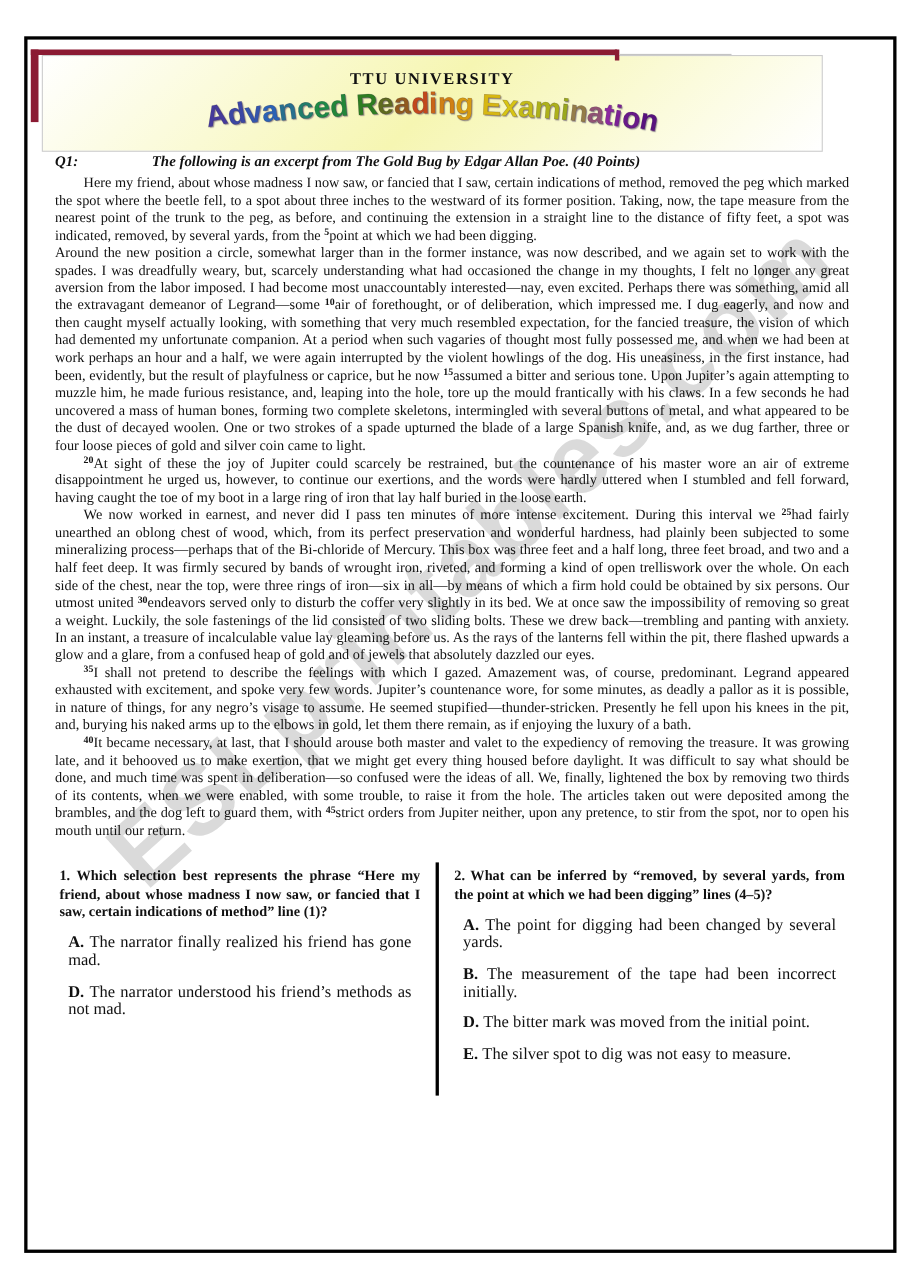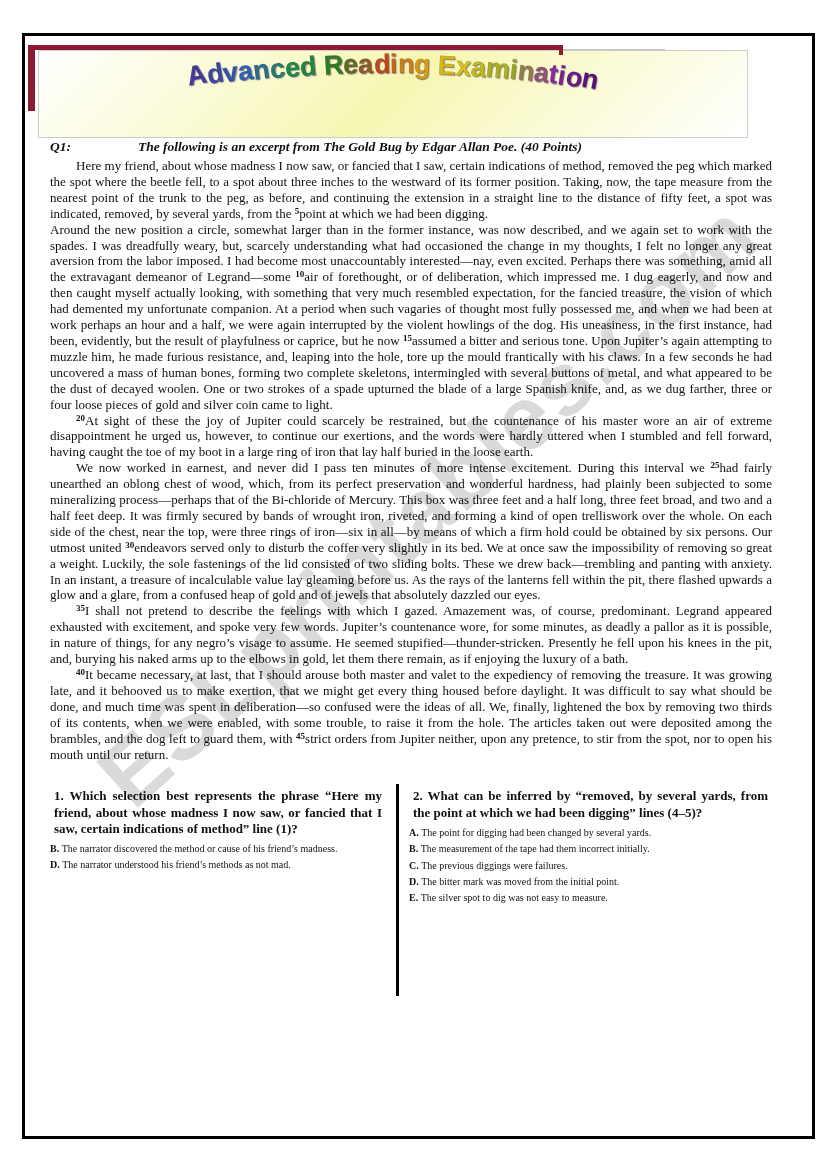--- a/index.html
+++ b/index.html
@@ -32,65 +32,65 @@
 
   .para{margin:0;text-align:justify;font-size:13px;line-height:15.9px;}
   .para.ind{text-indent:26px;}
   sup.ln{font-weight:bold;font-size:9px;line-height:0;vertical-align:baseline;position:relative;top:-4px;}
 
   .questions{display:flex;margin-top:22px;z-index:3;}
   .qcol{width:336px;}
   .qcol.right{flex:1;}
   .qdivider{width:3px;background:#000;height:212px;margin:0 10px;flex:none;}
   .stem{margin:4px;text-align:justify;font-weight:bold;font-size:13px;line-height:16.2px;}
-  .opt{margin:0;text-align:justify;font-size:10px;line-height:16.4px;}
+  .opt{margin:12px;text-align:justify;font-size:15px;line-height:16.4px;}
   .opt .letter{font-weight:bold;}
 </style>
 </head>
 <body>
 
 <div class="canvas">
 
   <div class="watermark" style="color: rgb(169, 169, 169);">ESLprintables.com</div>
 
   <div class="border-frame" style="border-color: rgb(0, 0, 0);"></div>
   <div class="accent-hbar" style="background: rgb(139, 26, 51);"></div>
   <div class="accent-tick" style="background: rgb(139, 26, 51);"></div>
   <div class="accent-thin"></div>
   <div class="accent-vbar" style="background: rgb(139, 26, 51);"></div>
 
   <div class="header-panel">
+    <div class="university">TTU UNIVERSITY</div>
     <div class="wordart"><span style="color: rgb(69, 58, 155); transform: translateY(0px) rotate(-11deg);">A</span><span style="color: rgb(60, 71, 163); transform: translateY(-1.4px) rotate(-10.2deg);">d</span><span style="color: rgb(52, 85, 172); transform: translateY(-2.7px) rotate(-9.4deg);">v</span><span style="color: rgb(43, 98, 180); transform: translateY(-4px) rotate(-8.6deg);">a</span><span style="color: rgb(39, 111, 143); transform: translateY(-5.2px) rotate(-7.7deg);">n</span><span style="color: rgb(34, 125, 107); transform: translateY(-6.4px) rotate(-6.9deg);">c</span><span style="color: rgb(30, 138, 70); transform: translateY(-7.5px) rotate(-6.1deg);">e</span><span style="color: rgb(35, 134, 58); transform: translateY(-8.4px) rotate(-5.3deg);">d</span><span style="color: rgb(41, 129, 46); transform: translateY(-9.2px) rotate(-4.5deg);">&nbsp;</span><span style="color: rgb(46, 125, 34); transform: translateY(-9.9px) rotate(-3.7deg);">R</span><span style="color: rgb(95, 107, 32); transform: translateY(-10.5px) rotate(-2.9deg);">e</span><span style="color: rgb(145, 90, 30); transform: translateY(-10.8px) rotate(-2deg);">a</span><span style="color: rgb(194, 72, 28); transform: translateY(-11px) rotate(-1.2deg);">d</span><span style="color: rgb(201, 100, 24); transform: translateY(-11.1px) rotate(-0.4deg);">i</span><span style="color: rgb(209, 128, 20); transform: translateY(-10.9px) rotate(0.4deg);">n</span><span style="color: rgb(216, 156, 16); transform: translateY(-10.6px) rotate(1.2deg);">g</span><span style="color: rgb(216, 169, 17); transform: translateY(-10.1px) rotate(2deg);">&nbsp;</span><span style="color: rgb(215, 183, 19); transform: translateY(-9.4px) rotate(2.9deg);">E</span><span style="color: rgb(215, 196, 20); transform: translateY(-8.6px) rotate(3.7deg);">x</span><span style="color: rgb(195, 187, 23); transform: translateY(-7.6px) rotate(4.5deg);">a</span><span style="color: rgb(174, 177, 25); transform: translateY(-6.5px) rotate(5.3deg);">m</span><span style="color: rgb(154, 168, 28); transform: translateY(-5.2px) rotate(6.1deg);">i</span><span style="color: rgb(149, 125, 72); transform: translateY(-3.9px) rotate(6.9deg);">n</span><span style="color: rgb(145, 83, 116); transform: translateY(-2.4px) rotate(7.7deg);">a</span><span style="color: rgb(140, 40, 160); transform: translateY(-0.9px) rotate(8.6deg);">t</span><span style="color: rgb(123, 33, 149); transform: translateY(0.7px) rotate(9.4deg);">i</span><span style="color: rgb(105, 25, 137); transform: translateY(2.3px) rotate(10.2deg);">o</span><span style="color: rgb(88, 18, 126); transform: translateY(4px) rotate(11deg);">n</span></div>
   </div>
 
   <div class="content">
     <p class="qheader">
       <span class="qlabel">Q1:</span><span>The following is an excerpt from The Gold Bug by Edgar Allan Poe. (40 Points)</span>
     </p>
 
     <div>
         <p class="para ind">Here my friend, about whose madness I now saw, or fancied that I saw, certain indications of method, removed the peg which marked the spot where the beetle fell, to a spot about three inches to the westward of its former position. Taking, now, the tape measure from the nearest point of the trunk to the peg, as before, and continuing the extension in a straight line to the distance of fifty feet, a spot was indicated, removed, by several yards, from the <sup class="ln">5</sup>point at which we had been digging.</p>
         <p class="para">Around the new position a circle, somewhat larger than in the former instance, was now described, and we again set to work with the spades. I was dreadfully weary, but, scarcely understanding what had occasioned the change in my thoughts, I felt no longer any great aversion from the labor imposed. I had become most unaccountably interested—nay, even excited. Perhaps there was something, amid all the extravagant demeanor of Legrand—some <sup class="ln">10</sup>air of forethought, or of deliberation, which impressed me. I dug eagerly, and now and then caught myself actually looking, with something that very much resembled expectation, for the fancied treasure, the vision of which had demented my unfortunate companion. At a period when such vagaries of thought most fully possessed me, and when we had been at work perhaps an hour and a half, we were again interrupted by the violent howlings of the dog. His uneasiness, in the first instance, had been, evidently, but the result of playfulness or caprice, but he now <sup class="ln">15</sup>assumed a bitter and serious tone. Upon Jupiter’s again attempting to muzzle him, he made furious resistance, and, leaping into the hole, tore up the mould frantically with his claws. In a few seconds he had uncovered a mass of human bones, forming two complete skeletons, intermingled with several buttons of metal, and what appeared to be the dust of decayed woolen. One or two strokes of a spade upturned the blade of a large Spanish knife, and, as we dug farther, three or four loose pieces of gold and silver coin came to light.</p>
         <p class="para ind"><sup class="ln">20</sup>At sight of these the joy of Jupiter could scarcely be restrained, but the countenance of his master wore an air of extreme disappointment he urged us, however, to continue our exertions, and the words were hardly uttered when I stumbled and fell forward, having caught the toe of my boot in a large ring of iron that lay half buried in the loose earth.</p>
         <p class="para ind">We now worked in earnest, and never did I pass ten minutes of more intense excitement. During this interval we <sup class="ln">25</sup>had fairly unearthed an oblong chest of wood, which, from its perfect preservation and wonderful hardness, had plainly been subjected to some mineralizing process—perhaps that of the Bi-chloride of Mercury. This box was three feet and a half long, three feet broad, and two and a half feet deep. It was firmly secured by bands of wrought iron, riveted, and forming a kind of open trelliswork over the whole. On each side of the chest, near the top, were three rings of iron—six in all—by means of which a firm hold could be obtained by six persons. Our utmost united <sup class="ln">30</sup>endeavors served only to disturb the coffer very slightly in its bed. We at once saw the impossibility of removing so great a weight. Luckily, the sole fastenings of the lid consisted of two sliding bolts. These we drew back—trembling and panting with anxiety. In an instant, a treasure of incalculable value lay gleaming before us. As the rays of the lanterns fell within the pit, there flashed upwards a glow and a glare, from a confused heap of gold and of jewels that absolutely dazzled our eyes.</p>
         <p class="para ind"><sup class="ln">35</sup>I shall not pretend to describe the feelings with which I gazed. Amazement was, of course, predominant. Legrand appeared exhausted with excitement, and spoke very few words. Jupiter’s countenance wore, for some minutes, as deadly a pallor as it is possible, in nature of things, for any negro’s visage to assume. He seemed stupified—thunder-stricken. Presently he fell upon his knees in the pit, and, burying his naked arms up to the elbows in gold, let them there remain, as if enjoying the luxury of a bath.</p>
         <p class="para ind"><sup class="ln">40</sup>It became necessary, at last, that I should arouse both master and valet to the expediency of removing the treasure. It was growing late, and it behooved us to make exertion, that we might get every thing housed before daylight. It was difficult to say what should be done, and much time was spent in deliberation—so confused were the ideas of all. We, finally, lightened the box by removing two thirds of its contents, when we were enabled, with some trouble, to raise it from the hole. The articles taken out were deposited among the brambles, and the dog left to guard them, with <sup class="ln">45</sup>strict orders from Jupiter neither, upon any pretence, to stir from the spot, nor to open his mouth until our return.</p>
       </div>
 
     <div class="questions">
       <div class="qcol">
           <p class="stem">1. Which selection best represents the phrase “Here my friend, about whose madness I now saw, or fancied that I saw, certain indications of method” line (1)?</p>
-          <p class="opt"><span class="letter">B. </span><span>The narrator discovered the method or cause of his friend’s madness.</span></p>
+          <p class="opt"><span class="letter">A. </span><span>The narrator finally realized his friend has gone mad.</span></p>
           <p class="opt"><span class="letter">D. </span><span>The narrator understood his friend’s methods as not mad.</span></p>
         </div>
       <div class="qdivider"></div>
       <div class="qcol right">
           <p class="stem">2. What can be inferred by “removed, by several yards, from the point at which we had been digging” lines (4–5)?</p>
           <p class="opt"><span class="letter">A. </span><span>The point for digging had been changed by several yards.</span></p>
-          <p class="opt"><span class="letter">B. </span><span>The measurement of the tape had them incorrect initially.</span></p>
-          <p class="opt"><span class="letter">C. </span><span>The previous diggings were failures.</span></p>
+          <p class="opt"><span class="letter">B. </span><span>The measurement of the tape had been incorrect initially.</span></p>
           <p class="opt"><span class="letter">D. </span><span>The bitter mark was moved from the initial point.</span></p>
           <p class="opt"><span class="letter">E. </span><span>The silver spot to dig was not easy to measure.</span></p>
         </div>
     </div>
   </div>
 
 </div>
 
 </body></html>

